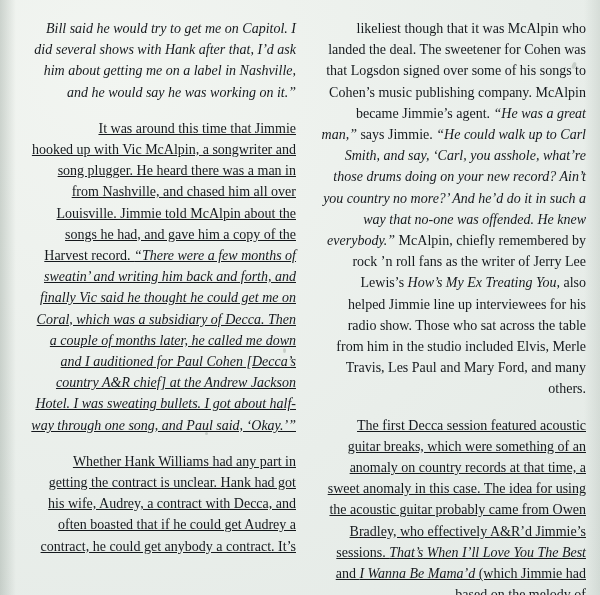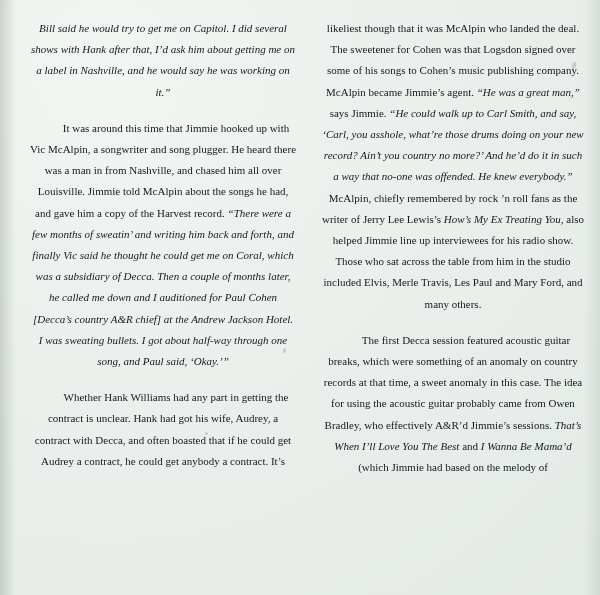--- a/index.html
+++ b/index.html
@@ -29,26 +29,26 @@
     height: 100%;
   }
   .col {
     width: 270px;
     box-sizing: border-box;
   }
   .col.left { width: 268px; }
   .col.right { width: 268px; }
   p {
     margin: 0 0 0 0;
-    font-size: 11px;
+    font-size: 14px;
     line-height: 21.2px;
-    text-align: center;
+    text-align: right;
     color: #15191d;
   }
-  p + p { margin-top: 15px; }
+  p + p { margin-top: 15px; text-decoration: underline; }
   p.indent { text-indent: 26px; }
   .it { font-style: italic; }
   .speck {
     position: absolute;
     background: #b9c2bb;
     border-radius: 50%;
     opacity: .75;
   }
   .speck.s1 { left: 572px; top: 62px; width: 4px; height: 7px; transform: rotate(20deg); }
   .speck.s2 { left: 205px; top: 432px; width: 3px; height: 3px; }

